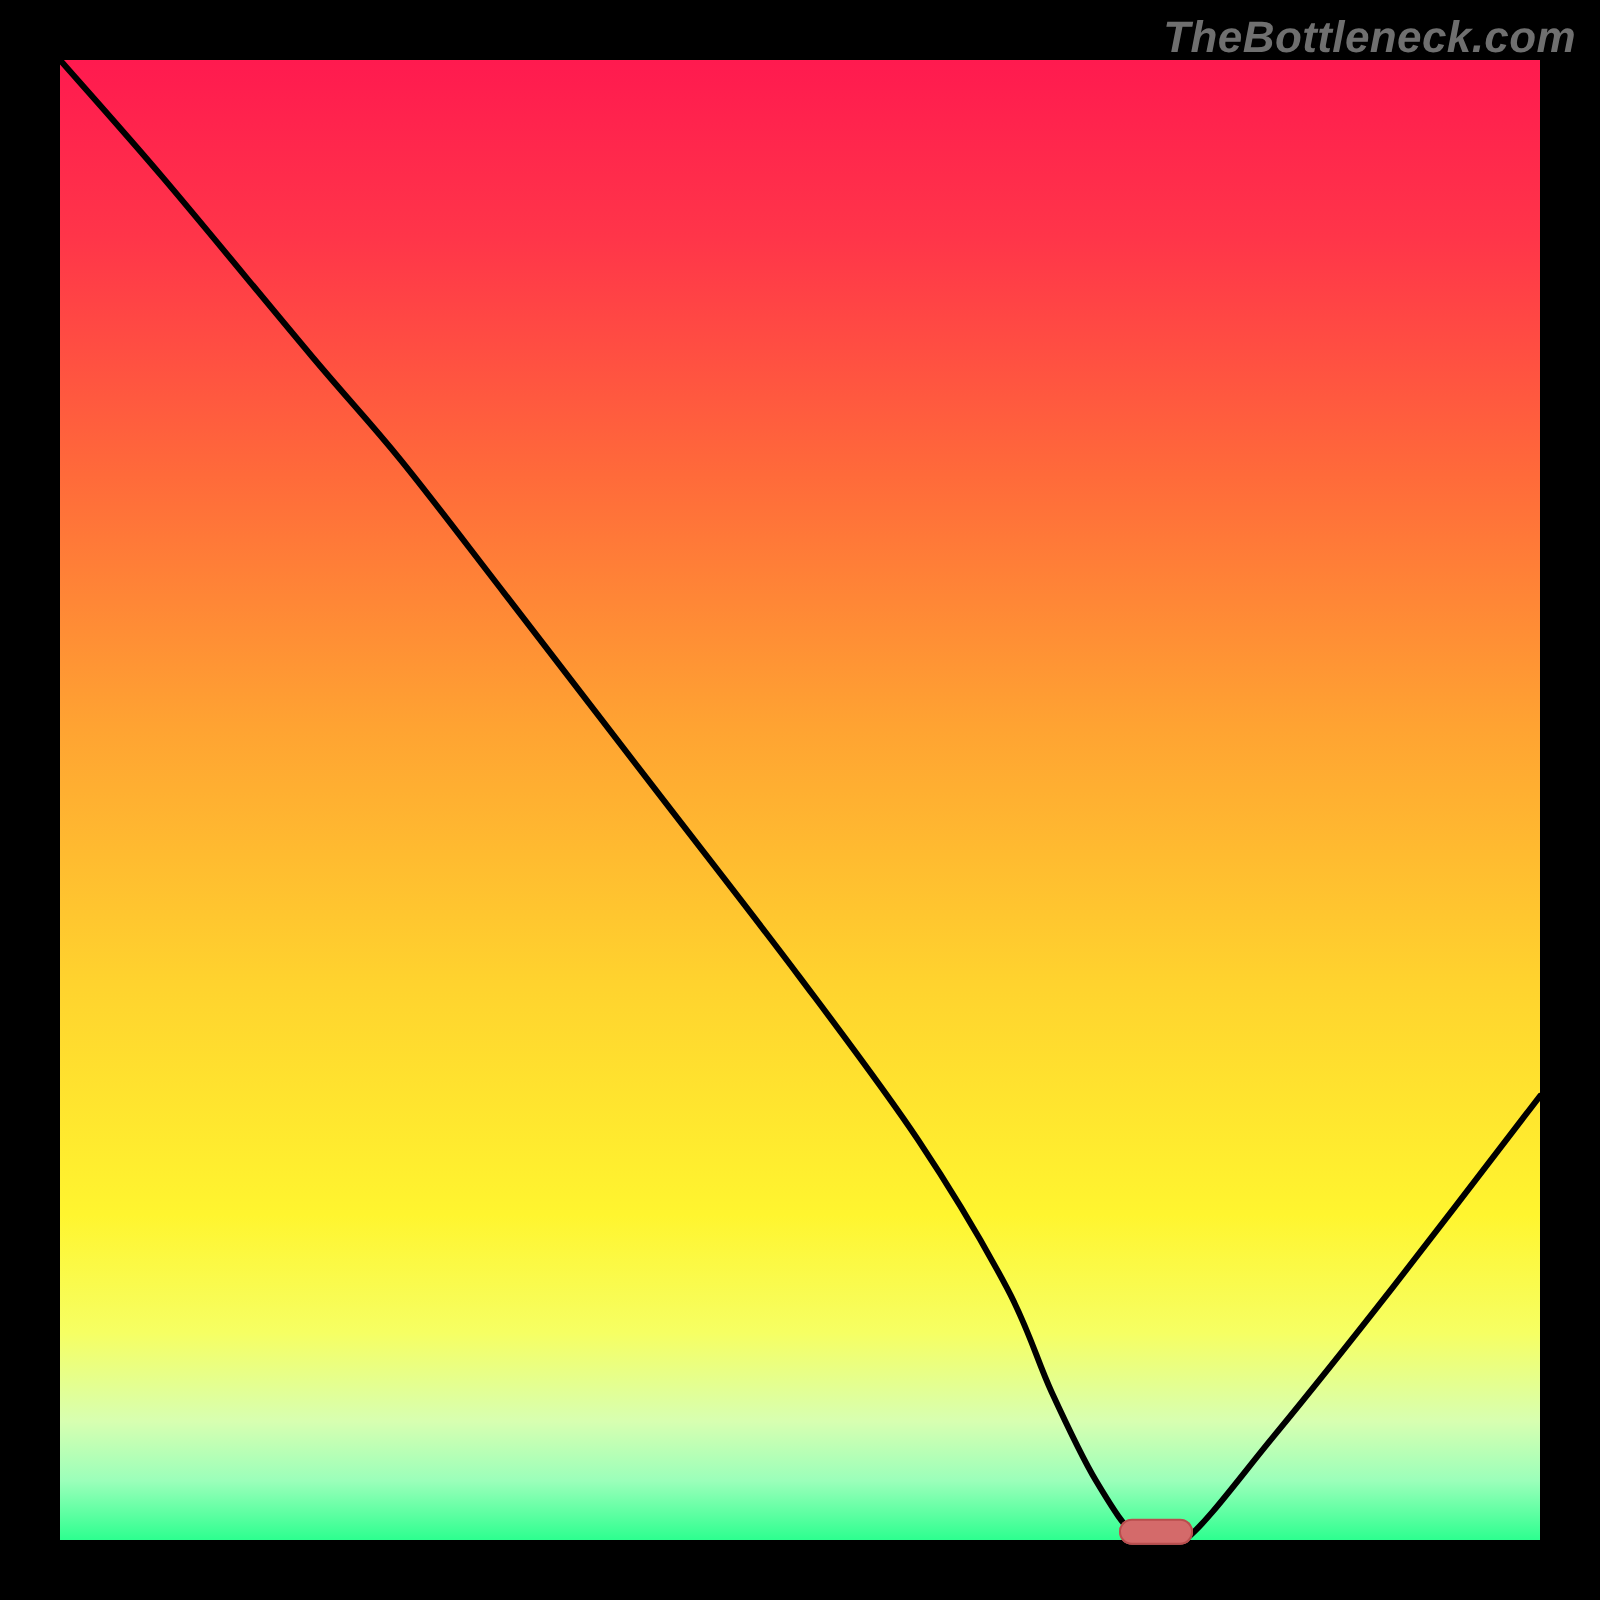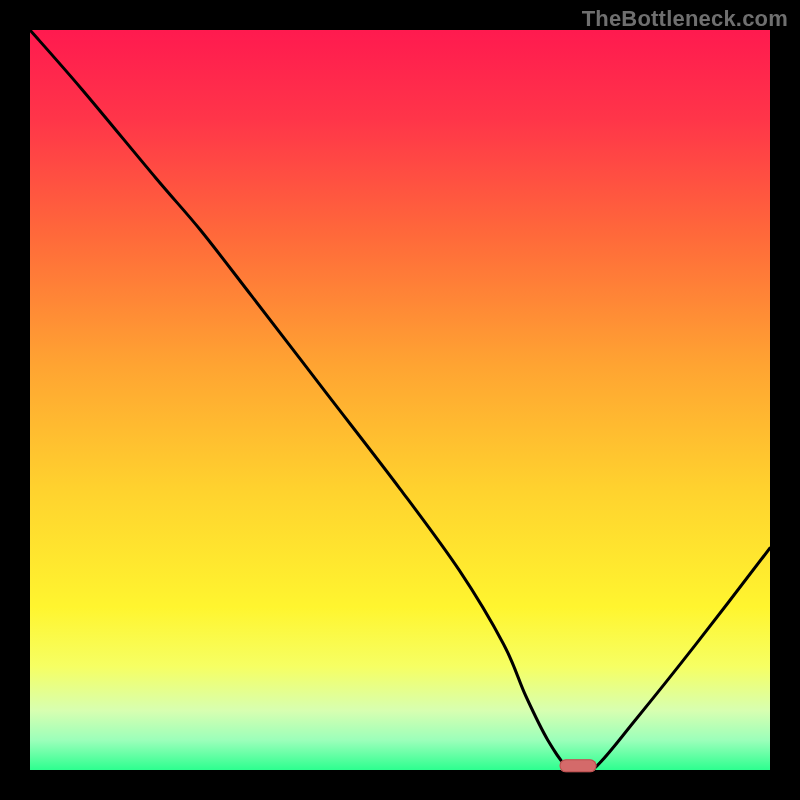--- a/index.html
+++ b/index.html
@@ -39,20 +39,21 @@
   }
   .watermark {
     position: absolute;
     top: 6px;
     right: 12px;
     font-family: Arial, Helvetica, sans-serif;
     font-size: 22px;
     font-weight: 600;
     color: #6f6f6f;
     letter-spacing: 0.2px;
+    font-style: italic;
   }
   .marker {
     position: absolute;
     height: 14px;
     border-radius: 7px;
     transform: translate(-50%, -50%);
   }
 </style>
 </head>
 <body>

